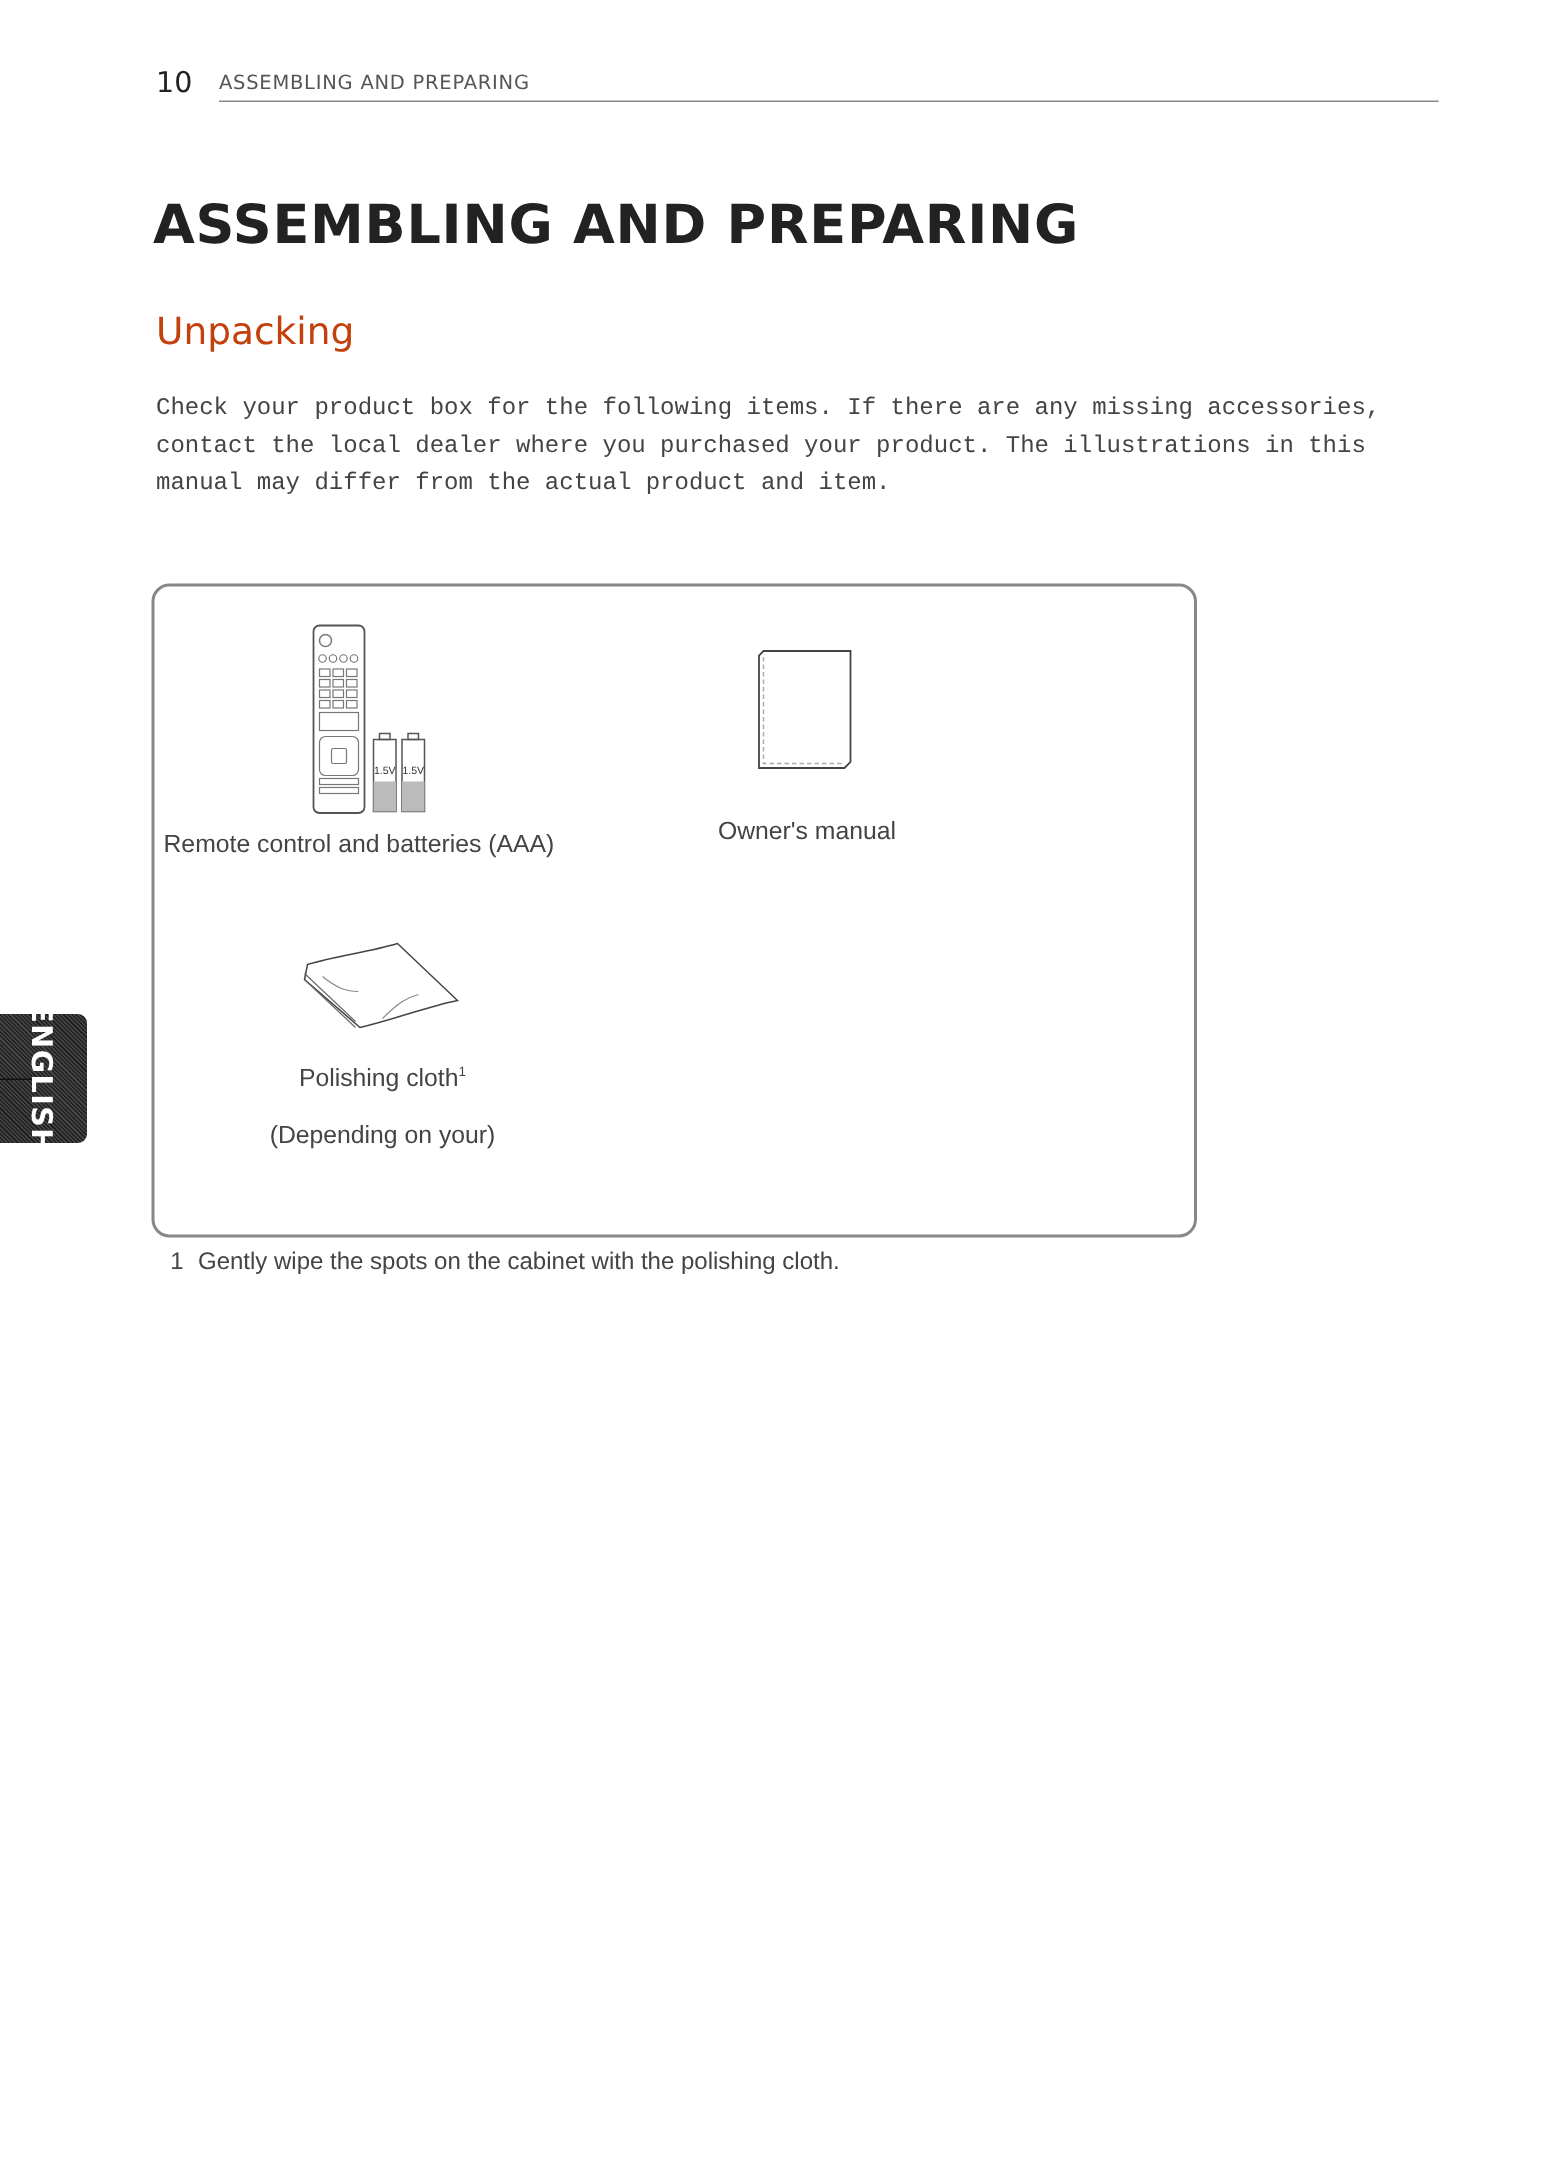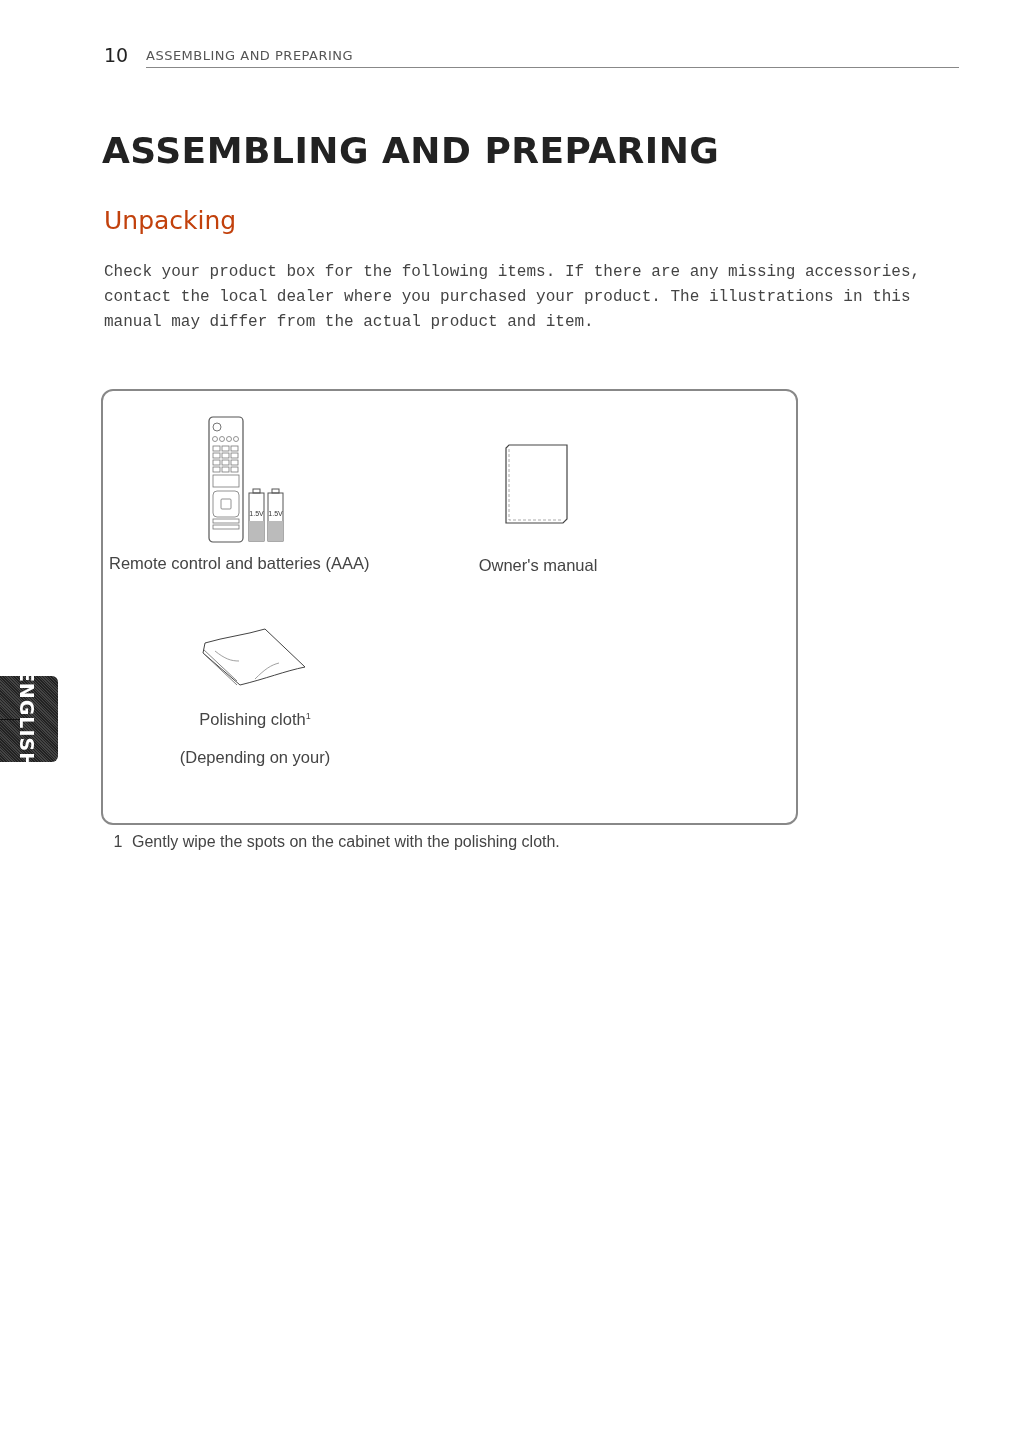--- a/index.html
+++ b/index.html
@@ -23,21 +23,21 @@
 
   .box { position: absolute; left: 101px; top: 374px; width: 697px; height: 436px;
          border: 2px solid #888; border-radius: 12px; box-sizing: border-box; margin-top: 15px; }
 
   .item { position: absolute; text-align: center; }
   .item-label { font-size: 16.5px; color: #444; white-space: nowrap; line-height: 24px; }
   .item svg { display: block; margin: 0 auto; }
 
   .item-remote { left: 6px; top: 24px; width: 290px; }
   .item-remote .item-label { text-align: left; margin-top: 6px; }
-  .item-manual { left: 360px; top: 50px; width: 150px; }
+  .item-manual { left: 360px; top: 39px; width: 150px; }
   .item-manual .item-label { margin-top: 26px; }
   .item-cd { left: 650px; top: 38px; width: 130px; }
   .item-cd .item-label { margin-top: 24px; }
   .item-cloth { left: 62px; top: 232px; width: 180px; }
   .item-cloth .item-label { margin-top: 14px; }
   sup { font-size: 9px; vertical-align: super; line-height: 0; }
 
   .footnote { position: absolute; left: 104px; top: 833px; font-size: 16px; color: #444; text-align: center; }
   .footnote-num { display: inline-block; width: 28px; }
 

